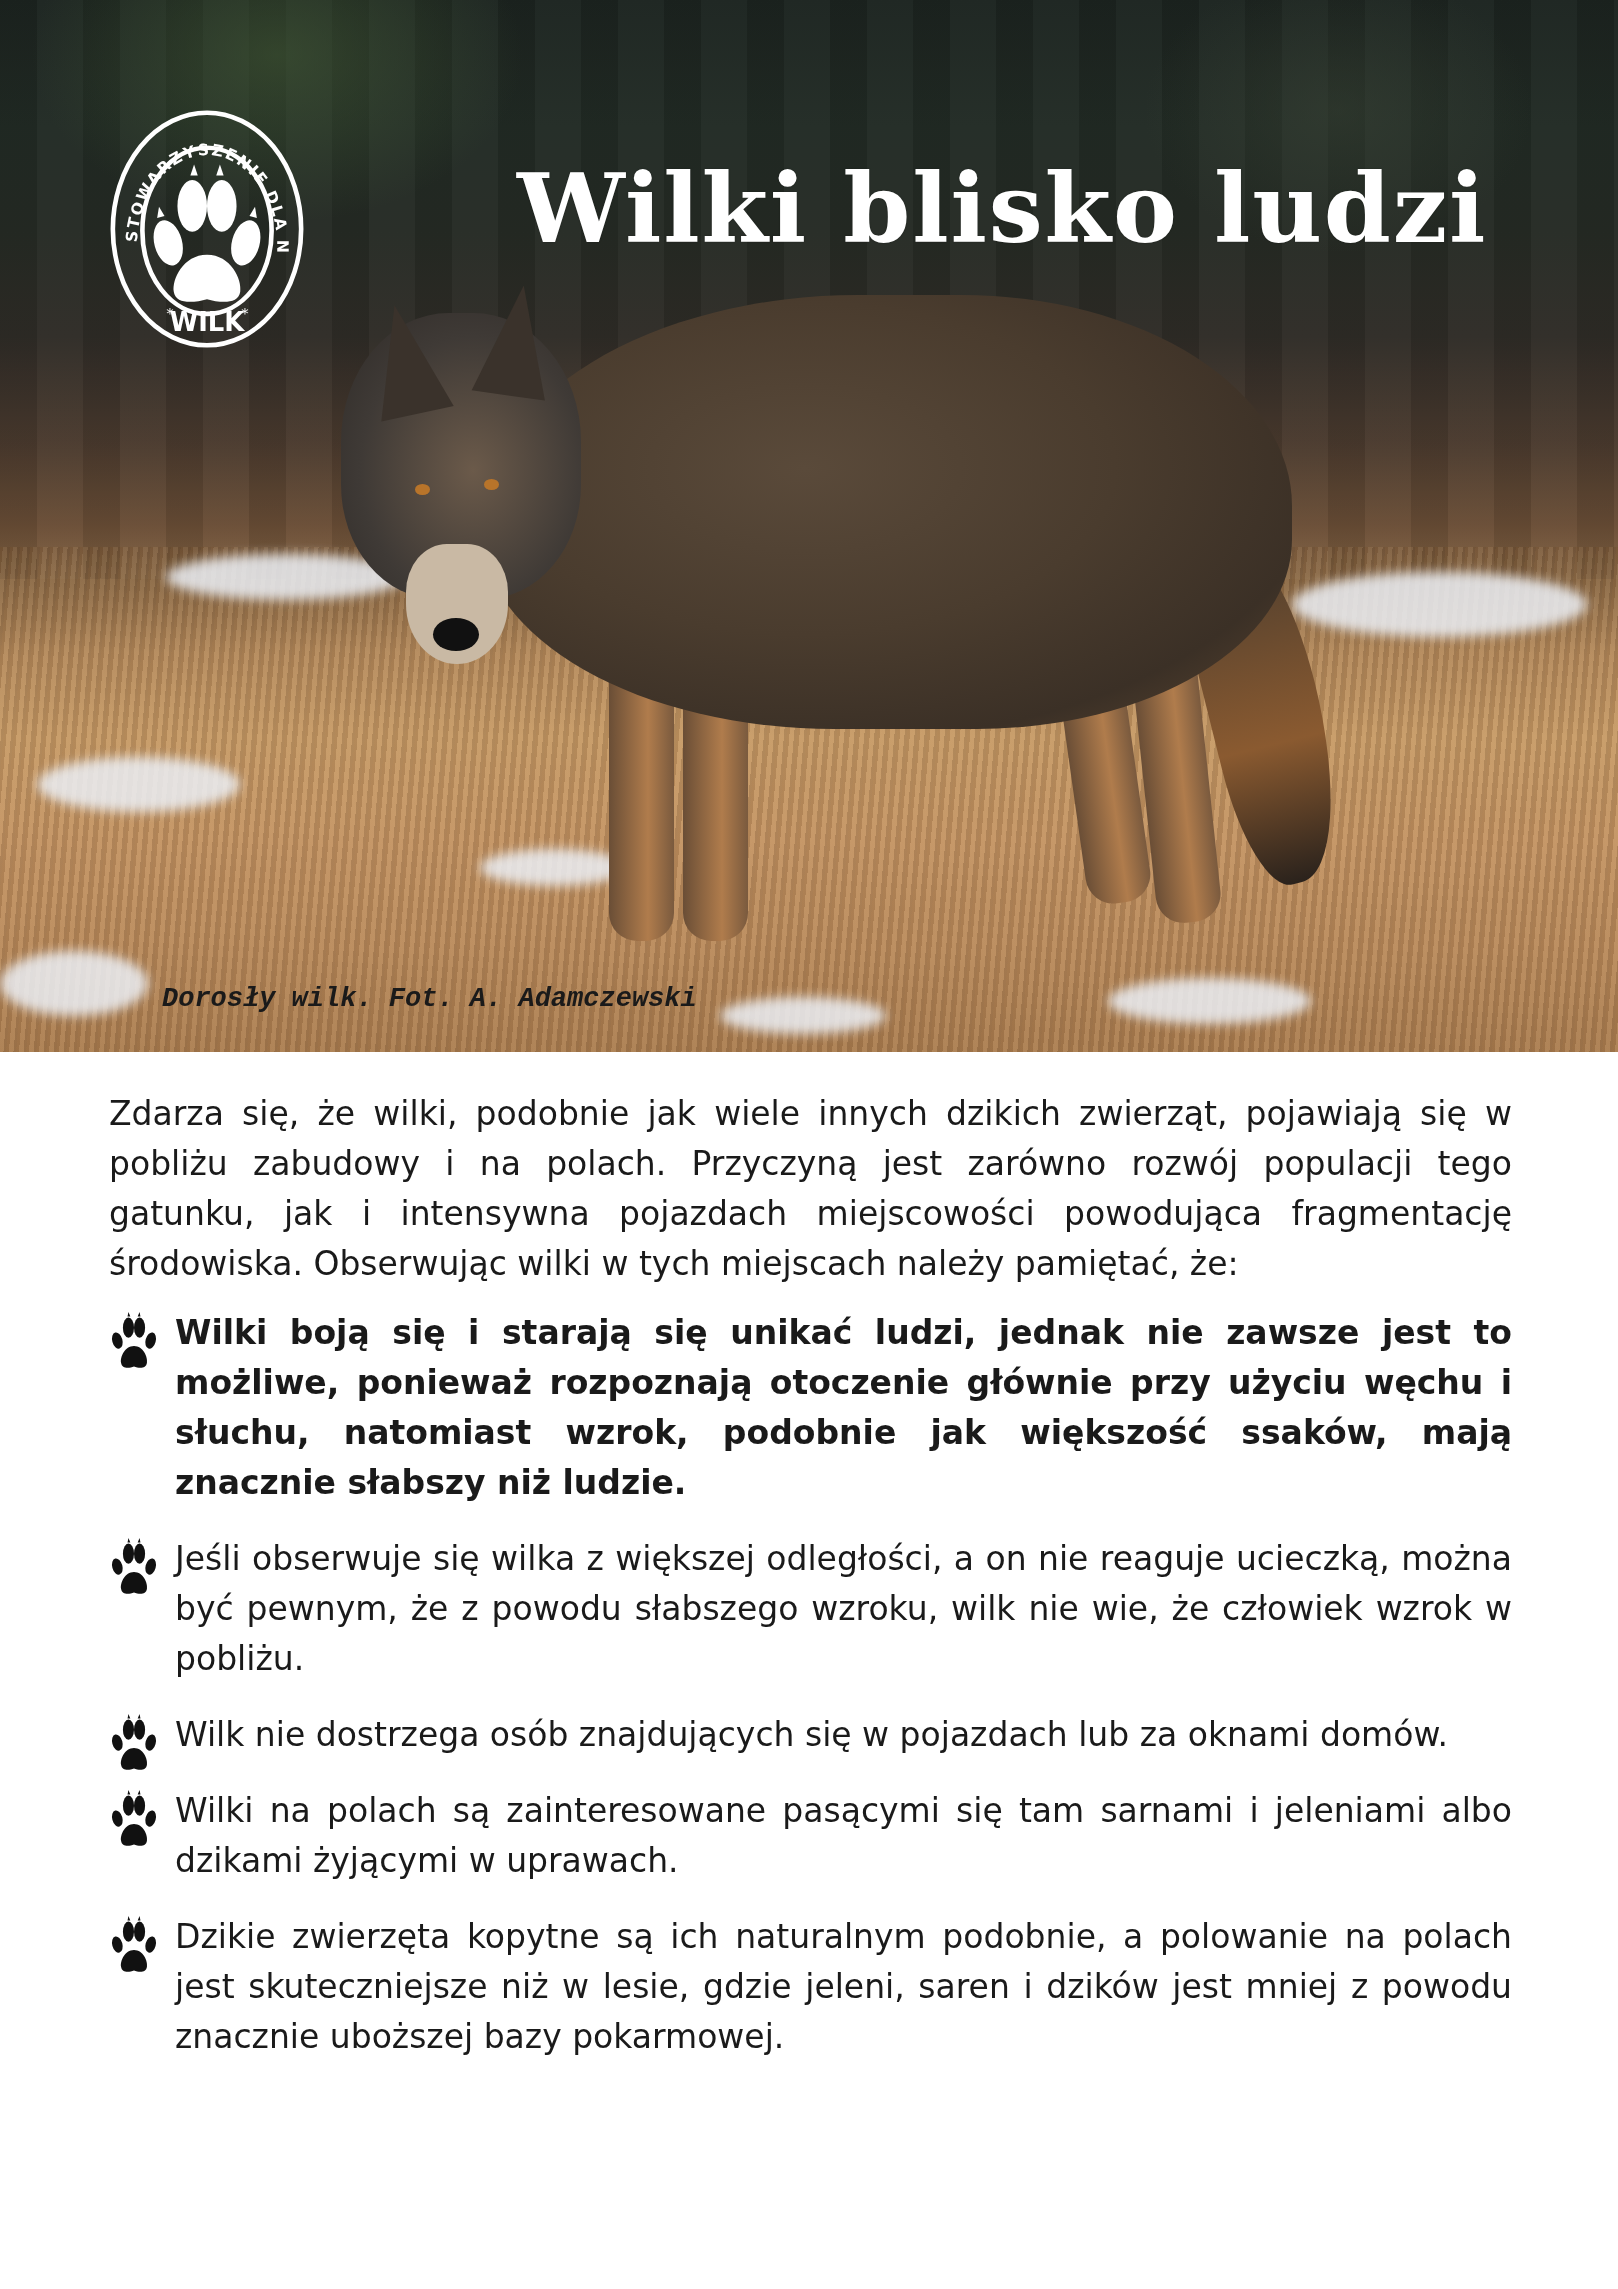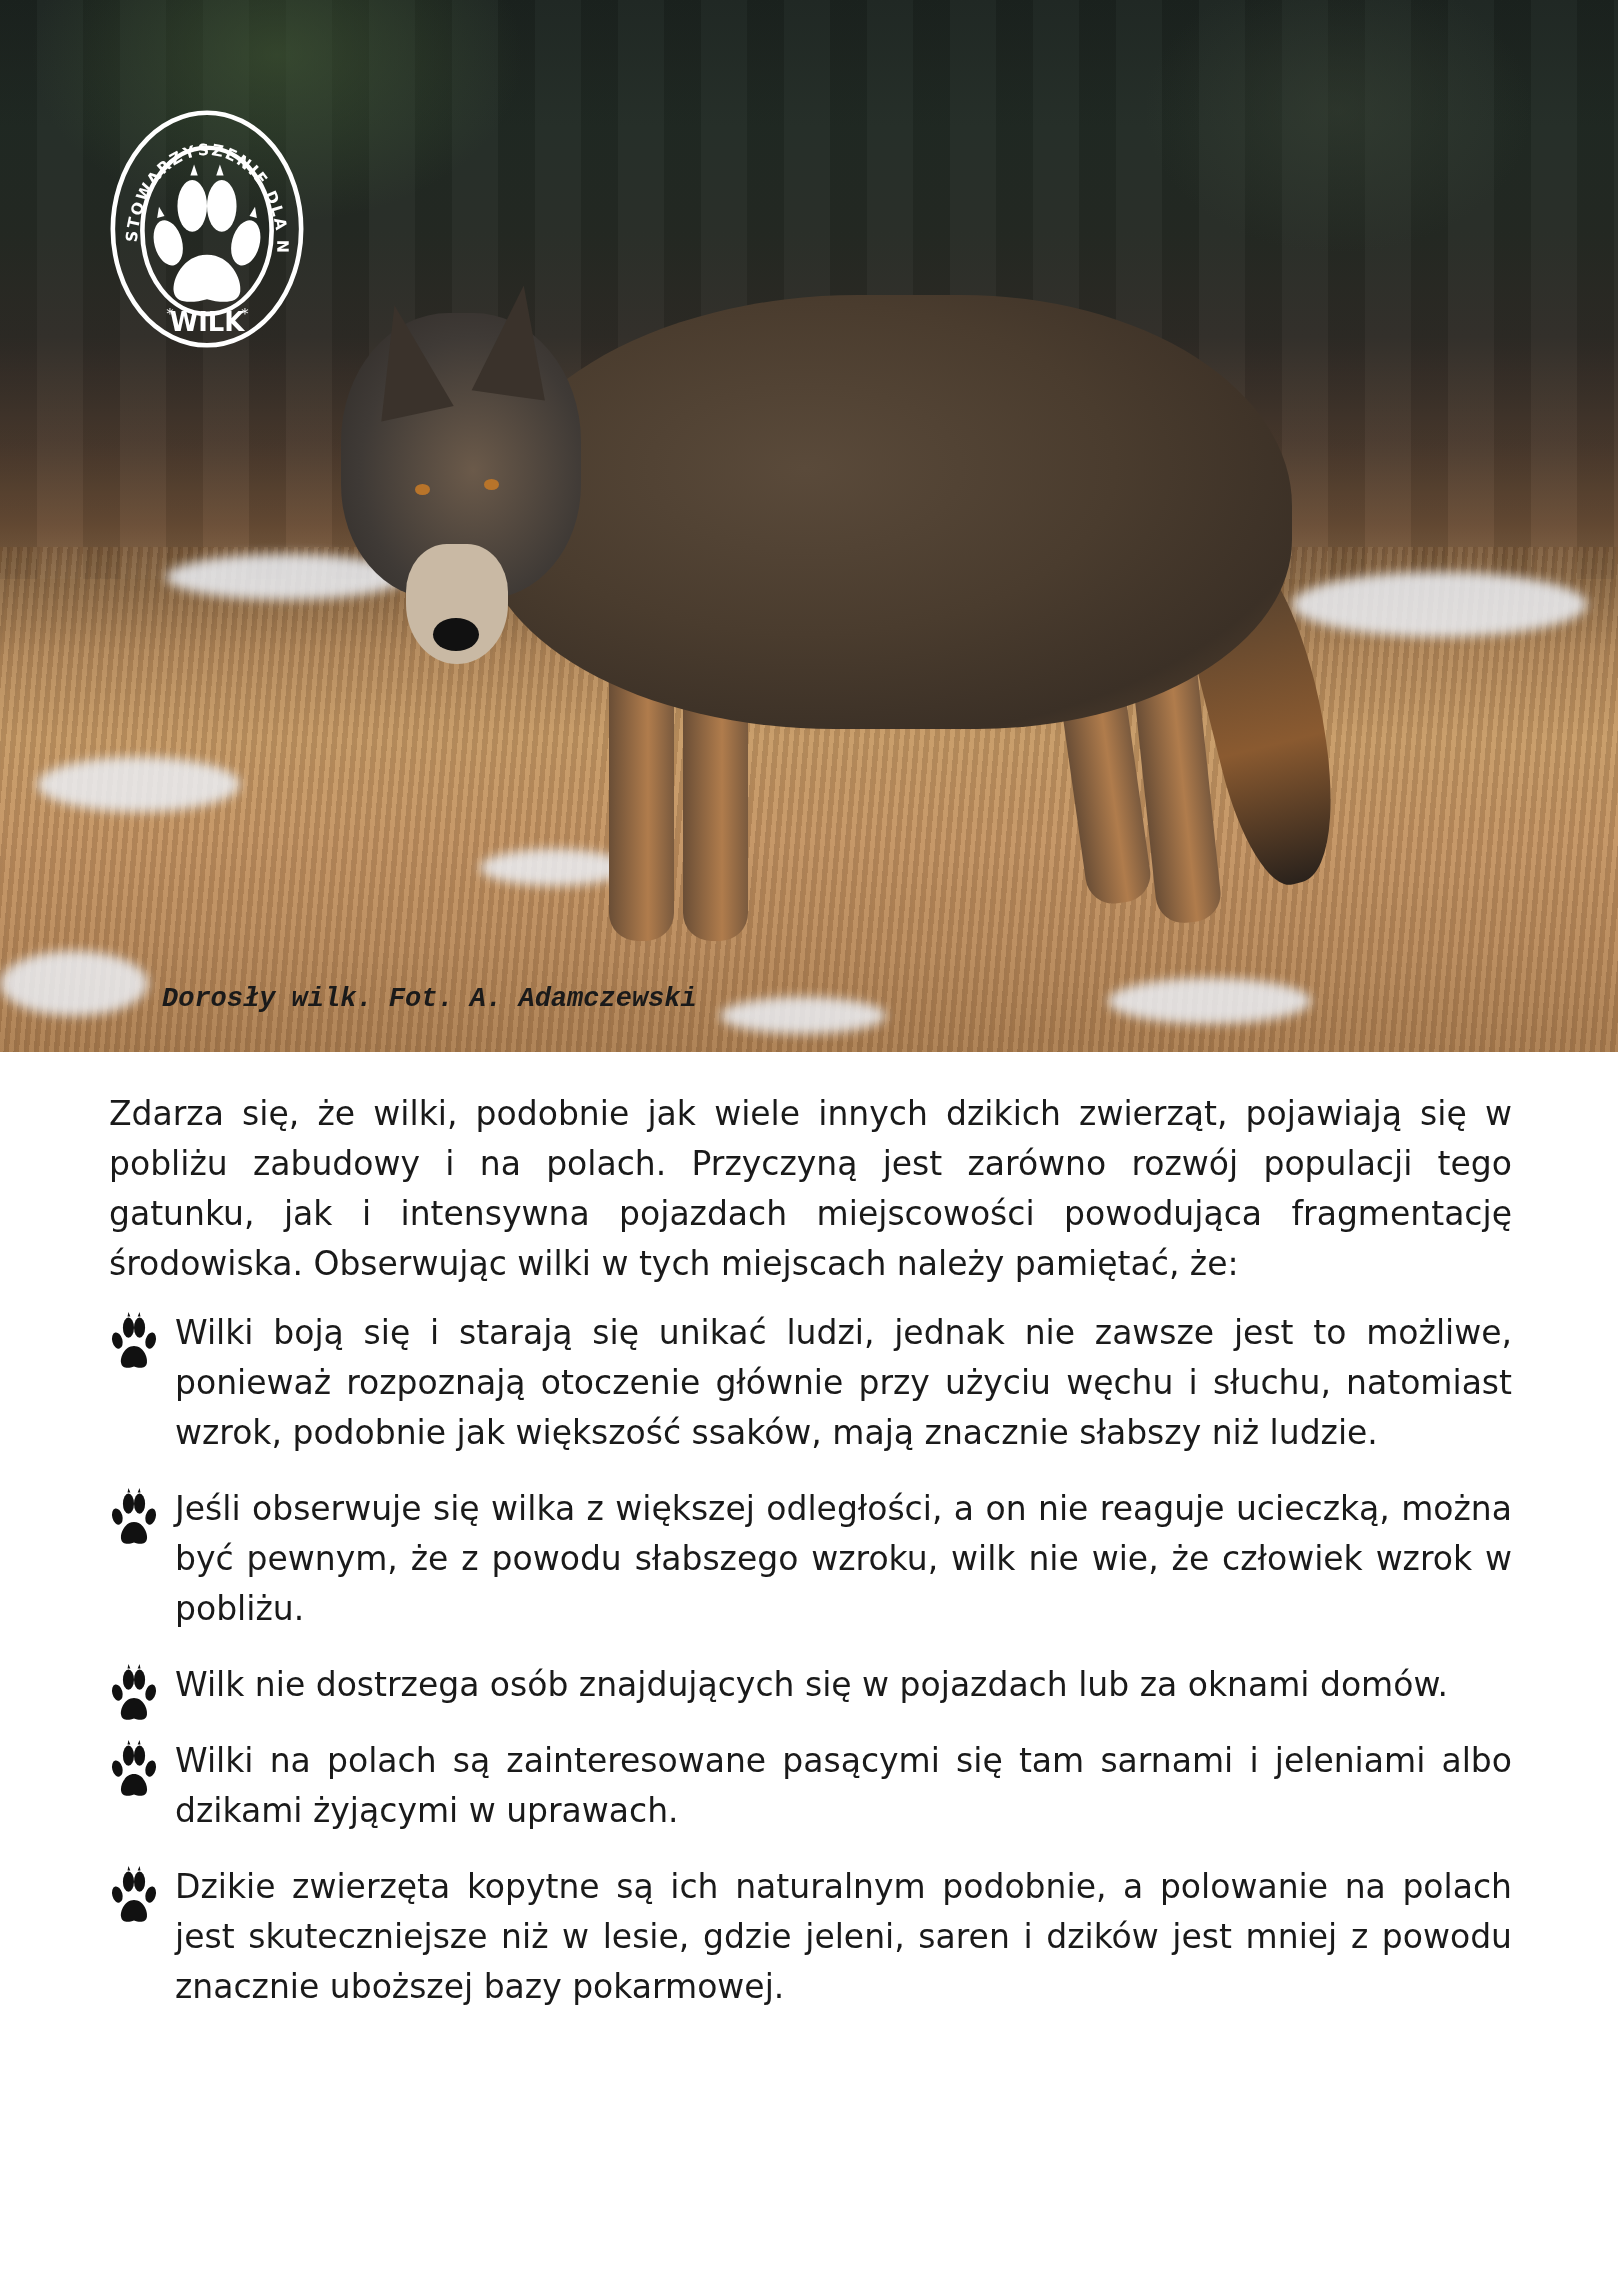--- a/index.html
+++ b/index.html
@@ -92,21 +92,21 @@
     font-size: 27px; color: #1a1a1a; margin-left: 40px;
   }
   
   .content {
     position: absolute; left: 109px; top: 1089px; width: 1403px;
     font-size: 33px; line-height: 50px;
   }
   .intro { margin: 0 0 18.5px 0; text-align: justify; }
   .bullets { list-style: none; margin: 0; padding: 0; }
   .bullet { position: relative; padding-left: 66px; margin-bottom: 26px; text-align: justify; }
-  .bullet.bold { font-weight: normal; }
+  .bullet.bold { font-weight: bold; }
   .paw { position: absolute; left: 0; top: 3.7px; width: 50px; height: 61px; }
   .bullet-text { display: block; }
 </style>
 </head>
 <body>
 
 <div class="photo">
   <div class="forest-glow"></div>
   <div class="grass"></div>
   <div class="snow" style="left:37px;top:757px;width:203px;height:55px;"></div>
@@ -153,20 +153,21 @@
       <ellipse cx="64" cy="145" rx="15" ry="25" fill="#fff" transform="rotate(-15 64 145)"></ellipse>
       <ellipse cx="148" cy="145" rx="15" ry="25" fill="#fff" transform="rotate(15 148 145)"></ellipse>
       <path d="M 106 158 C 80 158 68 185 70 198 C 72 212 92 210 106 206 C 120 210 140 212 142 198 C 144 185 132 158 106 158 Z" fill="#fff"></path>
       <path d="M 88 72 L 92 60 L 96 72 Z" fill="#fff"></path>
       <path d="M 116 72 L 120 60 L 124 72 Z" fill="#fff"></path>
       <path d="M 52 118 L 54 106 L 60 116 Z" fill="#fff"></path>
       <path d="M 152 116 L 158 106 L 160 118 Z" fill="#fff"></path>
     </svg>
   </div>
 
+  <h1 class="title">Wilki blisko ludzi</h1>
   <div class="caption">Dorosły wilk. Fot. A. Adamczewski</div>
 </div>
 
 <div class="content">
   <p class="intro">Zdarza się, że wilki, podobnie jak wiele innych dzikich zwierząt, pojawiają się w pobliżu zabudowy i na polach. Przyczyną jest zarówno rozwój populacji tego gatunku, jak i intensywna pojazdach miejscowości powodująca fragmentację środowiska. Obserwując wilki w tych miejscach należy pamiętać, że:</p>
   <ul class="bullets">
     <li class="bullet bold">
       <svg class="paw" viewBox="0 0 54 66">
         <ellipse cx="21" cy="18" rx="6" ry="11" fill="#111"></ellipse>
           <ellipse cx="33" cy="18" rx="6" ry="11" fill="#111"></ellipse>

